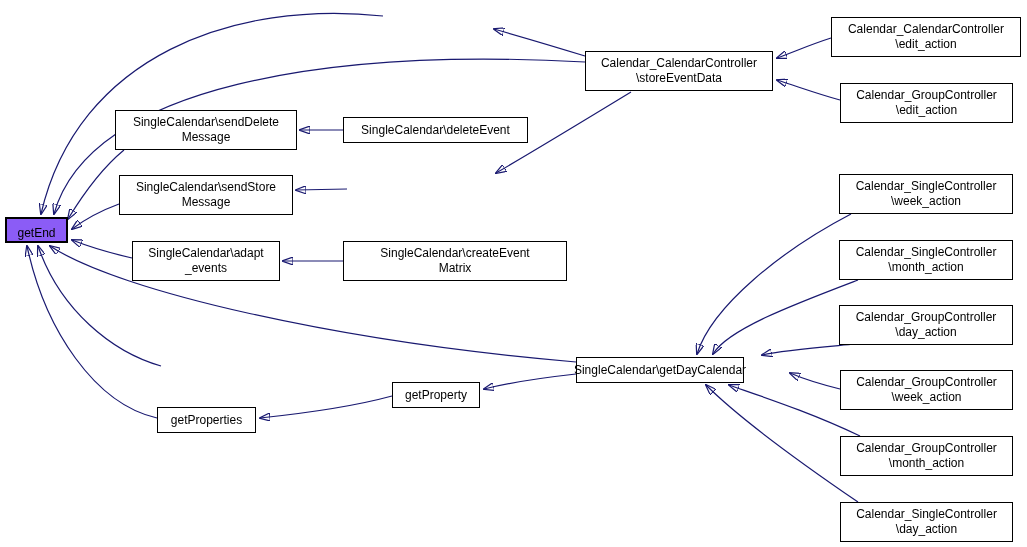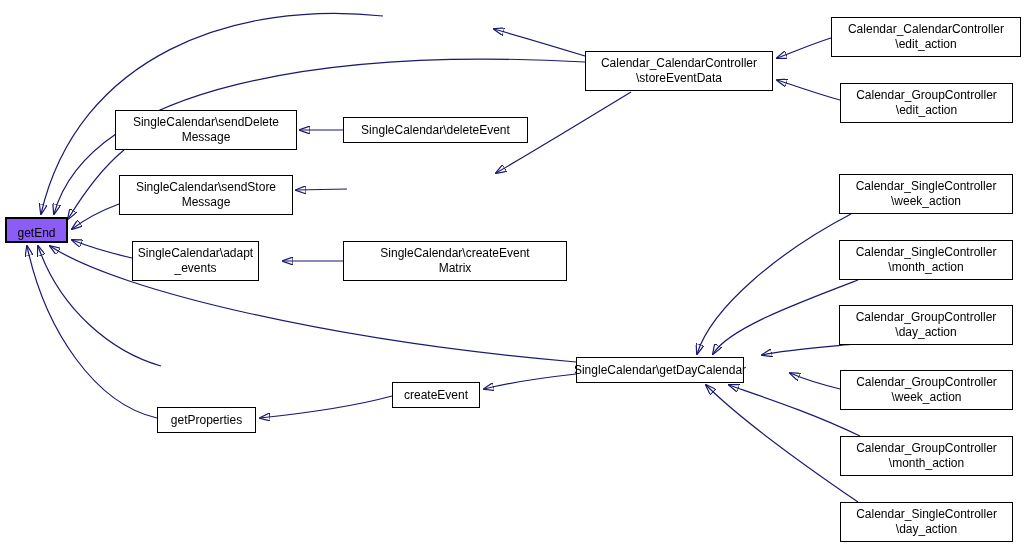--- a/index.html
+++ b/index.html
@@ -99,37 +99,37 @@
   <div class="node" style="left:343px;top:117px;width:185px;height:26px">
     <span class="lbl">SingleCalendar\deleteEvent</span>
   </div>
 
   <div class="node" style="left:119px;top:175px;width:174px;height:40px">
     <span class="lbl">SingleCalendar\sendStore
 Message</span>
   </div>
 
 
-  <div class="node" style="left:132px;top:241px;width:127px;height:40px">
+  <div class="node" style="left:132px;top:241px;width:148px;height:40px">
     <span class="lbl">SingleCalendar\adapt
 _events</span>
   </div>
 
   <div class="node" style="left:343px;top:241px;width:224px;height:40px">
     <span class="lbl">SingleCalendar\createEvent
 Matrix</span>
   </div>
 
 
   <div class="node" style="left:157px;top:407px;width:99px;height:26px">
     <span class="lbl">getProperties</span>
   </div>
 
   <div class="node" style="left:392px;top:382px;width:88px;height:26px">
-    <span class="lbl">createEvent</span>
+    <span class="lbl">getProperty</span>
   </div>
 
   <div class="node" style="left:576px;top:357px;width:168px;height:26px">
     <span class="lbl">SingleCalendar\getDayCalendar</span>
   </div>
 
   <div class="node" style="left:839px;top:174px;width:174px;height:40px">
     <span class="lbl">Calendar_SingleController
 \week_action</span>
   </div>

